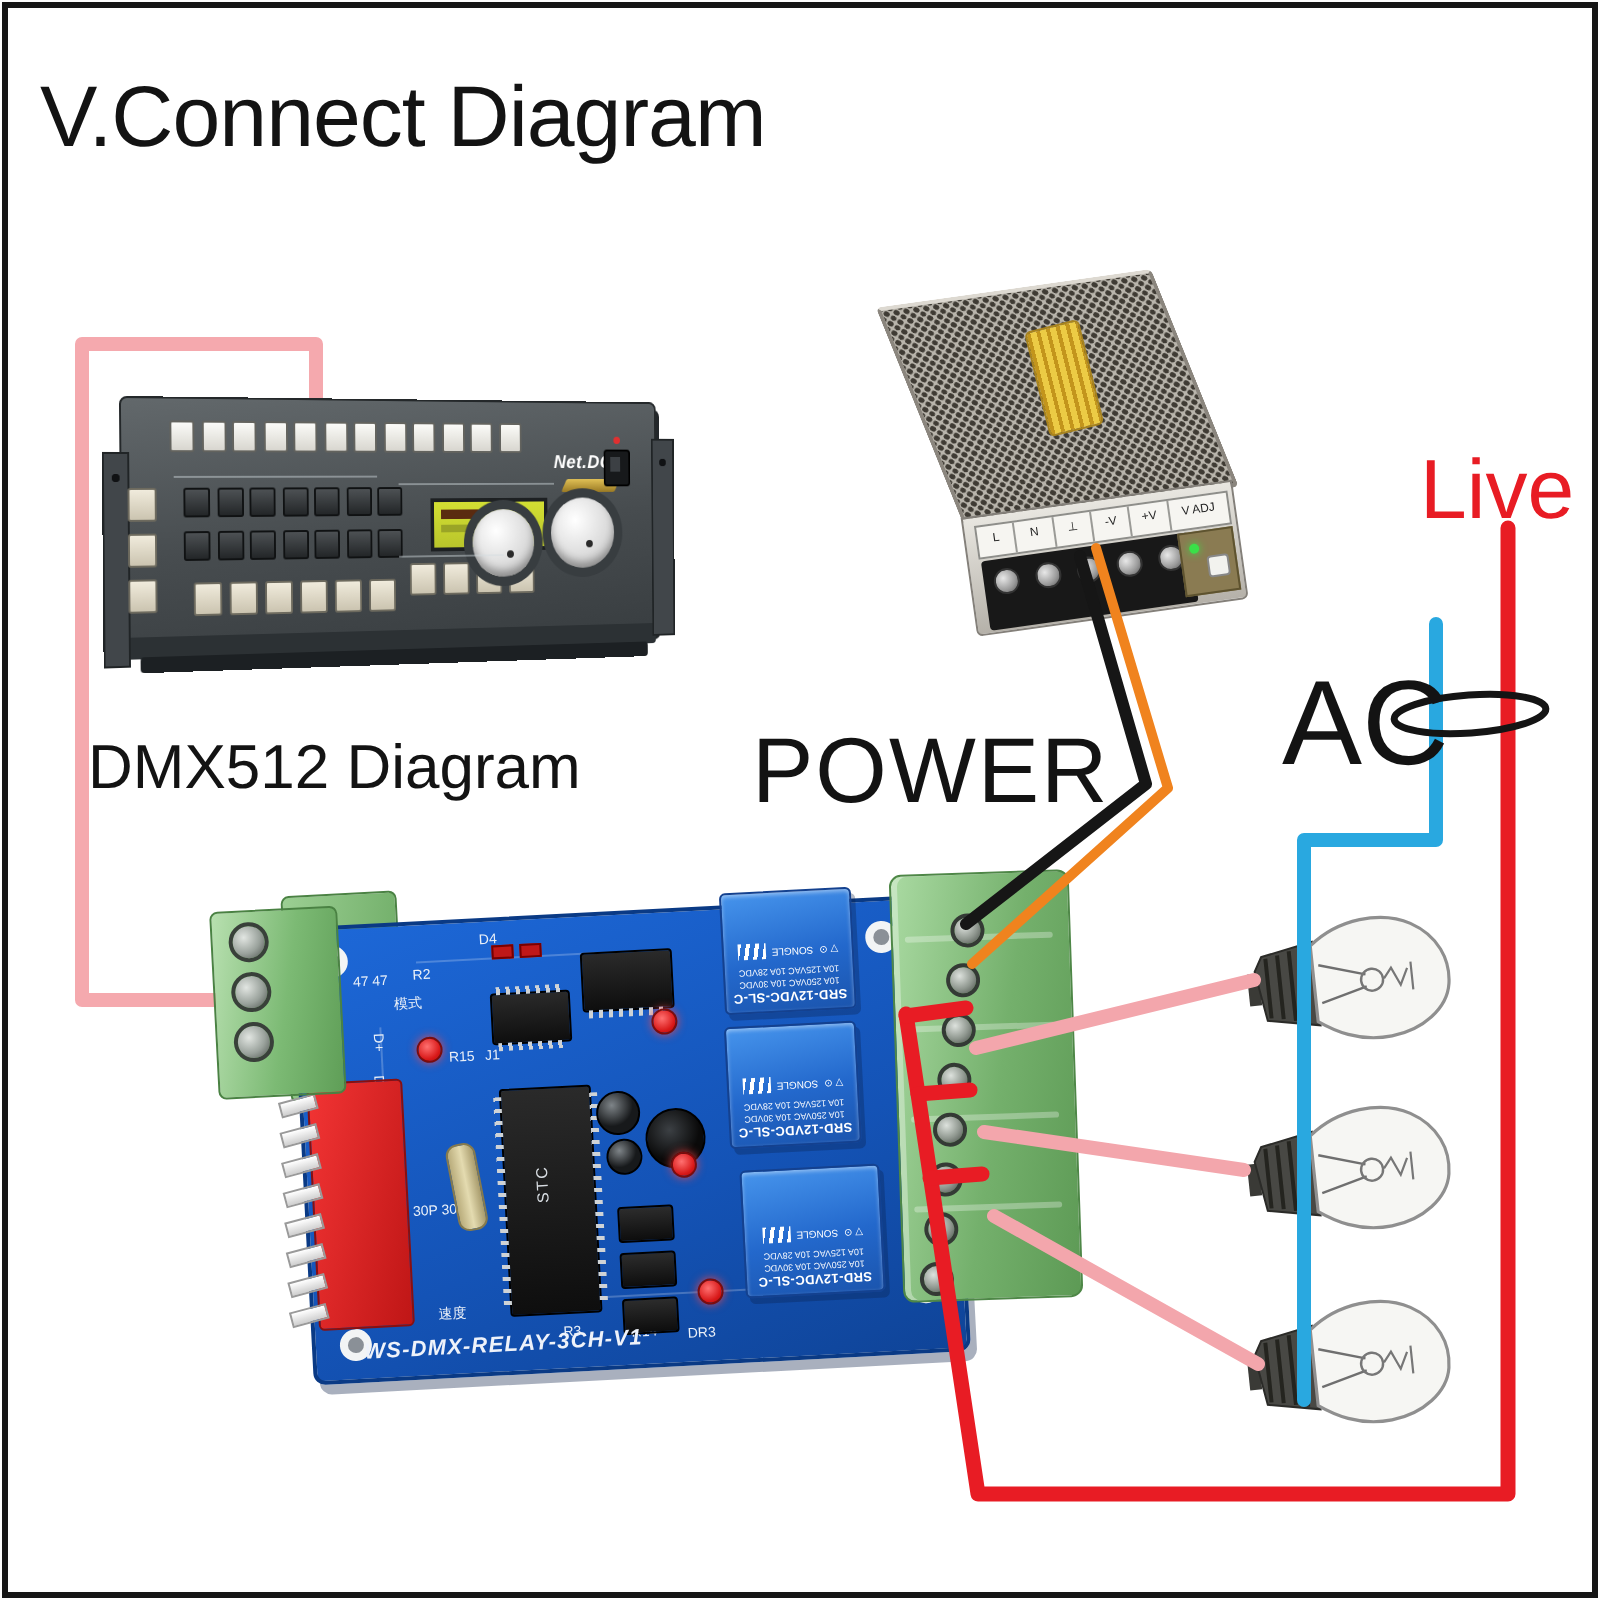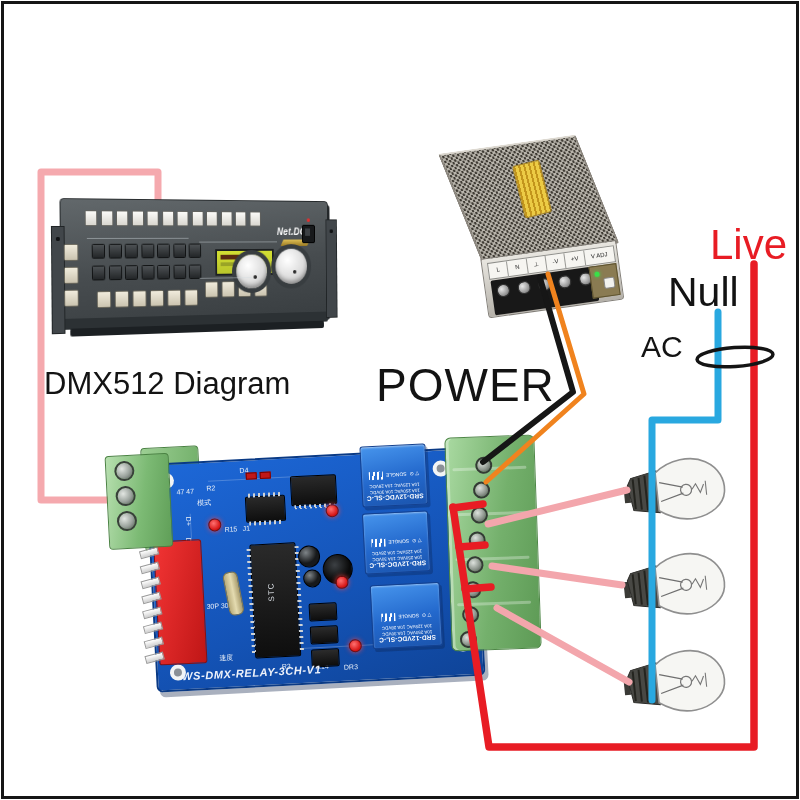--- a/index.html
+++ b/index.html
@@ -5,21 +5,21 @@
   html,body{margin:0;padding:0;background:#ffffff;font-family:"Liberation Sans",sans-serif;}
   #page{position:relative;width:800px;height:800px;background:#ffffff;overflow:hidden;}
   .frame{position:absolute;inset:1px;border:3px solid #161616;pointer-events:none;}
   .abs{position:absolute;}
   .lbl{position:absolute;color:#131313;white-space:nowrap;line-height:1;}
   #title{left:20px;top:38px;font-size:43px;letter-spacing:-0.5px;}
   #lbl-dmx{left:44px;top:368px;font-size:31px;}
   #lbl-power{left:376px;top:362px;font-size:46px;letter-spacing:1px;}
   #lbl-live{left:710px;top:224px;font-size:42px;color:#e81c24;}
   #lbl-null{left:668px;top:272px;font-size:41px;}
-  #lbl-ac{left:641px;top:332px;font-size:30px;}
+  #lbl-ac{left:641px;top:332px;font-size:60px;}
   svg.layer{position:absolute;left:0;top:0;pointer-events:none;}
 
   
   #console{left:60px;top:198px;width:302px;height:126px;transform:perspective(700px) rotateY(13deg) rotateZ(-0.5deg);transform-origin:left center;}
   .panel{position:absolute;inset:0;background:linear-gradient(175deg,#62686b,#474c4f 55%,#393e41);border:1px solid #24282a;border-radius:4px;box-shadow:2px 4px 0 #23272a;}
   .front1{position:absolute;left:3px;top:121px;width:298px;height:11px;background:#2c3134;border-radius:2px;}
   .front2{position:absolute;left:10px;top:131px;width:286px;height:8px;background:#1c2023;border-radius:2px;}
   .ear{position:absolute;width:12px;height:86px;background:#41464a;border:1px solid #202426;display:flex;flex-direction:column;justify-content:space-between;align-items:center;padding:10px 0;}
   .ear .hole{width:4px;height:4px;border-radius:50%;background:#101214;}
   .keyrow{position:absolute;display:flex;gap:3.5px;}
@@ -399,20 +399,20 @@
     <path d="M548,274 L584,394 L486,482" fill="none" stroke-width="5" stroke-linecap="round" stroke-linejoin="round" stroke="#f0831e"></path>
     <path d="M754,264 L754,747 L489,747 L453,507" fill="none" stroke-width="7.5" stroke-linecap="round" stroke-linejoin="round" stroke="#e81c24"></path>
     <path d="M453,508 L483,504 M459,547 L485,545 M465,589 L491,587" fill="none" stroke-width="7.5" stroke-linecap="round" stroke="#e81c24"></path>
     <path d="M718,312 L718,420 L652,420 L652,700" fill="none" stroke-width="7" stroke-linecap="round" stroke-linejoin="round" stroke="#29a8e0"></path>
     <path d="M488,524 L627,490" fill="none" stroke-width="7" stroke-linecap="round" stroke="#f3a6ac"></path>
     <path d="M492,566 L622,585" fill="none" stroke-width="7" stroke-linecap="round" stroke="#f3a6ac"></path>
     <path d="M497,608 L629,682" fill="none" stroke-width="7" stroke-linecap="round" stroke="#f3a6ac"></path>
     <ellipse cx="735" cy="357" rx="38" ry="9.5" fill="none" stroke="#141414" stroke-width="3.5" transform="rotate(-4 735 357)"></ellipse>
   </svg>
 
+  <div class="lbl" id="title">V.Connect Diagram</div>
   <div class="lbl" id="lbl-dmx">DMX512 Diagram</div>
   <div class="lbl" id="lbl-power">POWER</div>
   <div class="lbl" id="lbl-live">Live</div>
-  <div class="lbl" id="lbl-null">Null</div>
   <div class="lbl" id="lbl-ac">AC</div>
 
   <div class="frame"></div>
 </div>
 
 </body></html>

